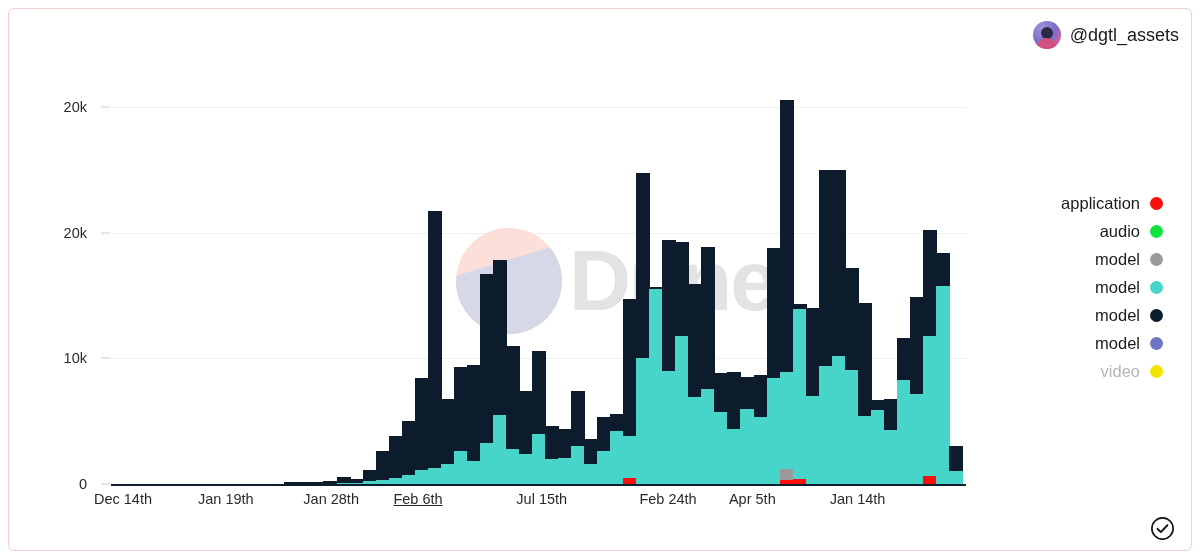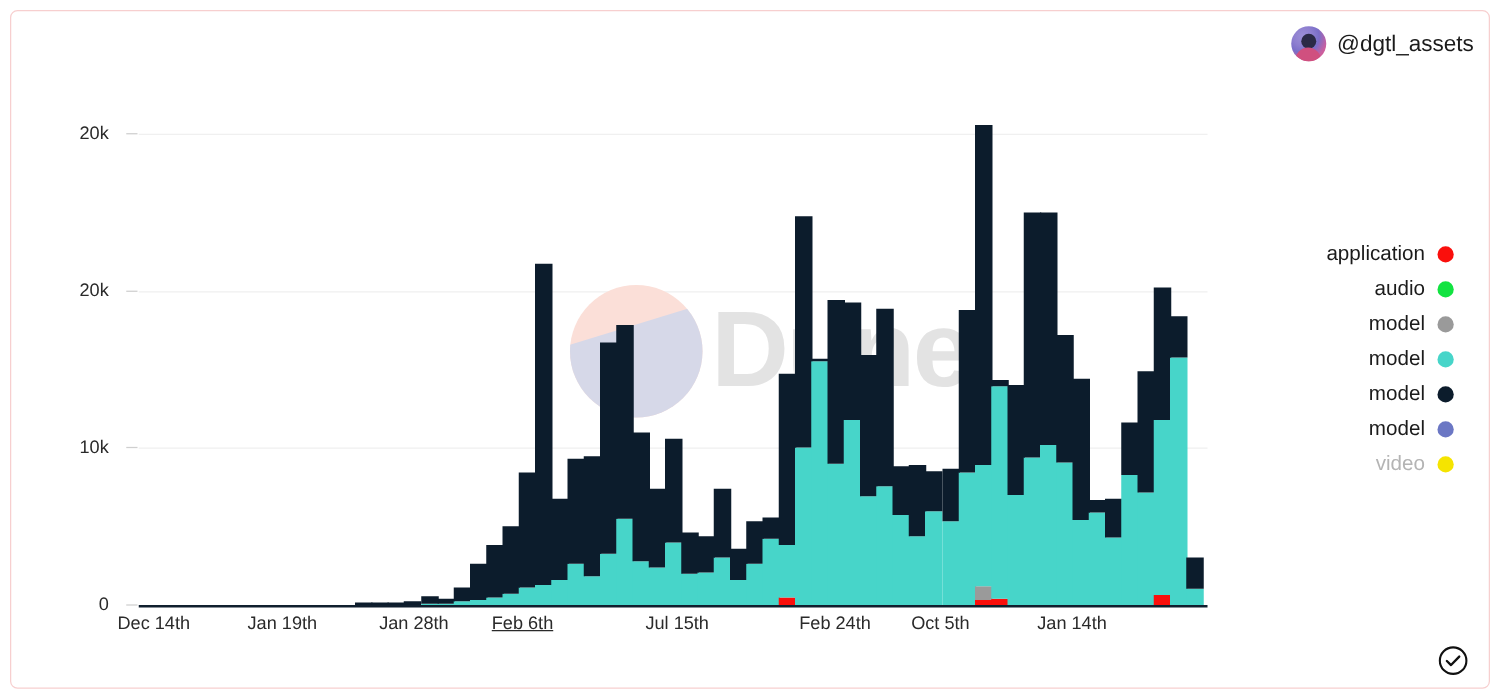--- a/index.html
+++ b/index.html
@@ -467,21 +467,21 @@
           <div class="ytick" style="top: 98.2px; left: 16px;">20k</div>
           <div class="ytick-dash" style="top: 98.2px;"></div>
         </div>
       <div id="xlabels-layer">
           <div class="xtick" style="left: 114px;">Dec 14th</div>
           <div class="xtick" style="left: 216.872px;">Jan 19th</div>
           <div class="xtick" style="left: 322.166px;">Jan 28th</div>
           <div class="xtick" style="left: 409px; text-decoration: underline;">Feb 6th</div>
           <div class="xtick" style="left: 532.752px;">Jul 15th</div>
           <div class="xtick" style="left: 638.046px; margin-left: 21px;">Feb 24th</div>
-          <div class="xtick" style="left: 743.34px;">Oct 5th</div>
+          <div class="xtick" style="left: 743.34px;">Apr 5th</div>
           <div class="xtick" style="left: 848.633px;">Jan 14th</div>
         </div>
     </div>
 
     <div class="legend" id="legend">
         <div class="legend-row">
           <span class="legend-label">application</span>
           <span class="legend-dot" style="background: rgb(250, 15, 12);"></span>
         </div>
         <div class="legend-row">

